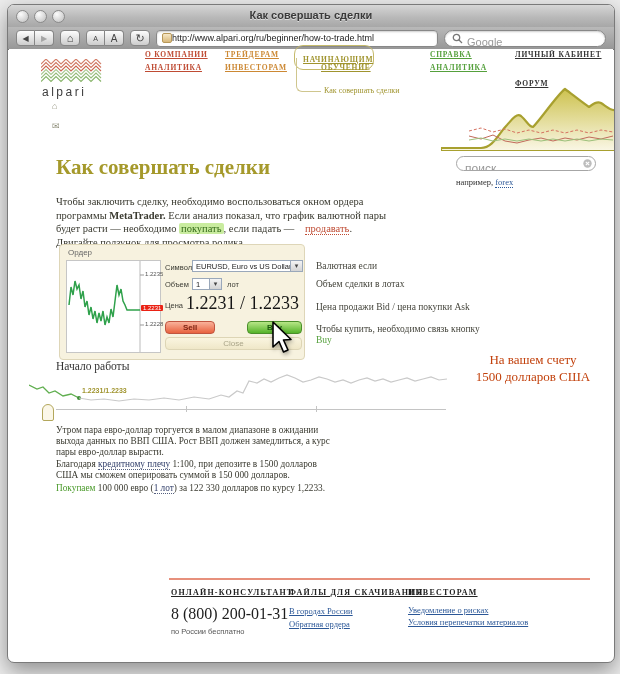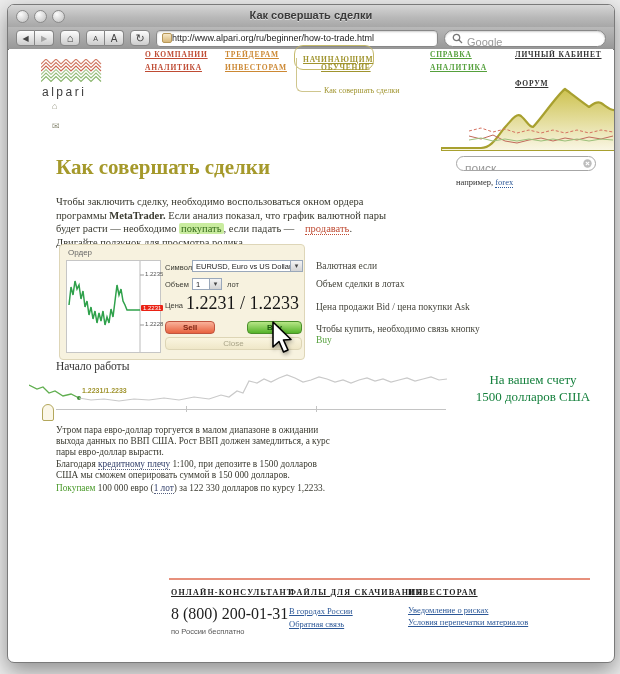--- a/index.html
+++ b/index.html
@@ -108,22 +108,22 @@
        color:#45453c;white-space:nowrap;}
   .ann-buylink{color:#55a03c;cursor:pointer;}
 
   .start-heading{left:48px;top:355px;font-size:11.5px;color:#333;}
   .timeline{left:21px;top:364px;}
   .timeline-label{left:74px;top:382px;font-size:7px;font-weight:bold;color:#a0942e;white-space:nowrap;}
   .slider-track{left:48px;top:404px;width:390px;height:1px;background:#c4c4c4;cursor:pointer;}
   .slider-tick{top:401px;width:1px;height:6px;background:#c4c4c4;}
   .slider-handle{left:34px;top:399px;width:12px;height:17px;background:#fbf7e8;
                  border:1px solid #b3a75c;border-radius:6px 6px 2px 2px;cursor:grab;box-sizing:border-box;}
-  .account{left:445px;top:366px;width:160px;text-align:center;font-size:13px;
-           line-height:17px;color:#15803d;}
+  .account{left:445px;top:346px;width:160px;text-align:center;font-size:13px;
+           line-height:17px;color:#c2410c;}
 
   .story{width:278px;font-size:9.3px;line-height:10.8px;color:#39392f;}
   .story-p1{left:48px;top:420px;} .story-p2{left:48px;top:454px;} .story-p3{left:48px;top:478px;}
   .story .tip{border-bottom:1px dotted #55607f;color:#33406b;cursor:pointer;}
   .story .verb{color:#4a9a2a;}
 
   .f-line{left:161px;top:573px;width:421px;height:2px;background:#e7907c;}
   .f-title{position:absolute;font-family:"Liberation Serif",serif;font-weight:bold;font-size:8px;
            letter-spacing:1.2px;color:#222;text-decoration:underline;white-space:nowrap;cursor:pointer;}
   .f-link{position:absolute;font-family:"Liberation Serif",serif;font-size:8.5px;color:#2b5797;
@@ -299,19 +299,19 @@
   <div class="abs story story-p1 serif">Утром пара евро-доллар торгуется в малом диапазоне в ожидании выхода данных по ВВП США. Рост ВВП должен замедлиться, а курс пары евро-доллар вырасти.</div>
   <div class="abs story story-p2 serif"><span>Благодаря </span><span class="tip">кредитному плечу</span><span> 1:100, при депозите в 1500 долларов США мы сможем оперировать суммой в 150 000 долларов.</span></div>
   <div class="abs story story-p3 serif"><span class="verb">Покупаем</span><span> 100 000 евро (</span><span class="tip">1 лот</span><span>) за 122 330 долларов по курсу 1,2233.</span></div>
 
   <div class="abs f-line"></div>
   <div class="f-title" style="left:163px;top:583px">ОНЛАЙН-КОНСУЛЬТАНТ</div>
   <div class="abs f-phone serif">8 (800) 200-01-31</div>
   <div class="abs f-note">по России бесплатно</div>
   <div class="f-title" style="left:281px;top:583px">ФАЙЛЫ ДЛЯ СКАЧИВАНИЯ</div>
   <div class="f-link" style="left:281px;top:601px">В городах России</div>
-  <div class="f-link" style="left:281px;top:614px">Обратная связь</div>
+  <div class="f-link" style="left:281px;top:614px">Обратная ордера</div>
   <div class="f-title" style="left:400px;top:583px">ИНВЕСТОРАМ</div>
   <div class="f-link" style="left:400px;top:600px">Уведомление о рисках</div>
   <div class="f-link" style="left:400px;top:612px">Условия перепечатки материалов</div>
   <div class="f-copy"><span>© 1998—2007 «Альпари». Регулируется </span><a>КРОУФР</a></div>
 
 </div>
 
 </body></html>

